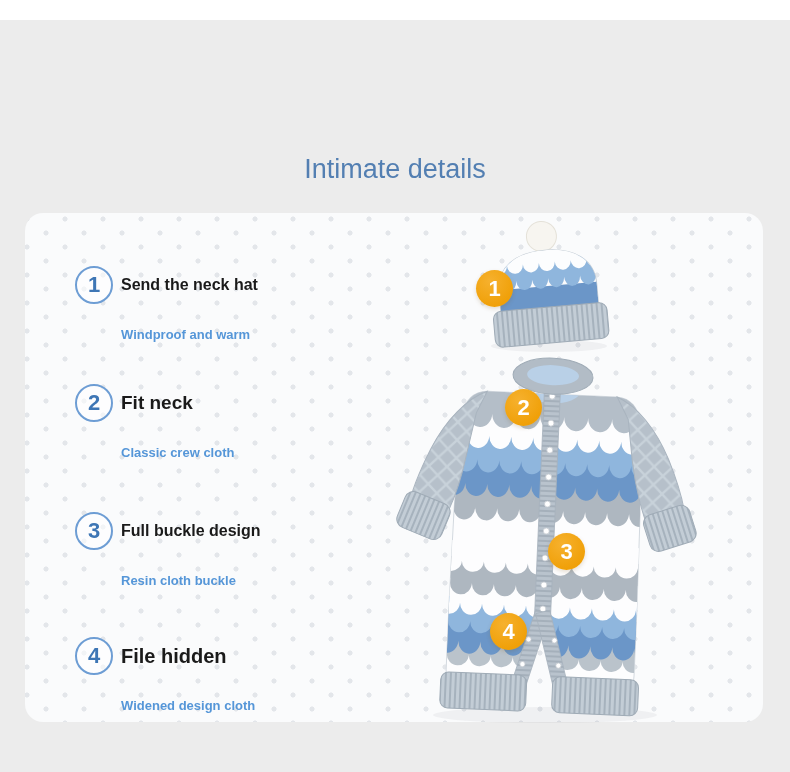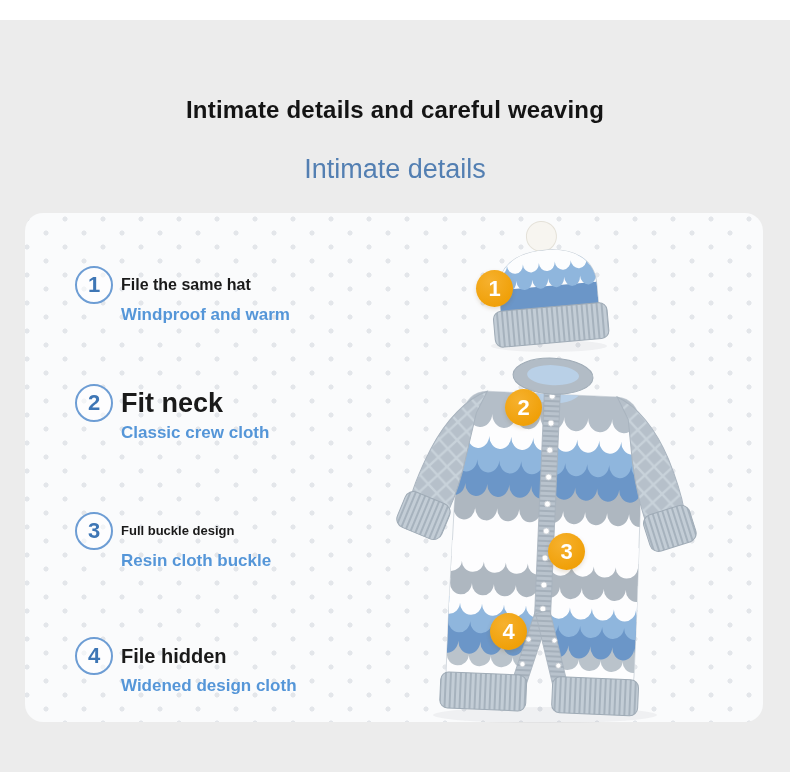--- a/index.html
+++ b/index.html
@@ -28,52 +28,51 @@
   }
   .feature{position:absolute;left:50px;display:flex;align-items:flex-start;}
   .feature.f1{top:53px;} .feature.f2{top:171px;} .feature.f3{top:299px;} .feature.f4{top:424px;}
   .fnum{
     width:38px;height:38px;box-sizing:border-box;border:2px solid #6d9dd4;border-radius:50%;
     background:rgba(255,255,255,.55);color:#3e76b5;font-size:22px;font-weight:bold;
     display:flex;align-items:center;justify-content:center;flex:0 0 auto;
   }
   .ftexts{margin-left:8px;}
   .ftitle{color:#1a1a1a;font-weight:bold;line-height:38px;white-space:nowrap;}
-  .f1 .ftitle{font-size:16px;} .f2 .ftitle{font-size:27px;}
-  .f3 .ftitle{font-size:13px;} .f4 .ftitle{font-size:20px;}
-  .fdesc{margin-top:0;font-size:17px;font-weight:bold;color:#5596d8;line-height:22px;white-space:nowrap;}
+  .f1 .ftitle{font-size:16px;} .f2 .ftitle{font-size:19px;}
+  .f3 .ftitle{font-size:16px;} .f4 .ftitle{font-size:20px;}
+  .fdesc{margin-top:20px;font-size:13px;font-weight:bold;color:#5596d8;line-height:22px;white-space:nowrap;}
   .product{position:absolute;left:380px;top:210px;width:340px;height:515px;z-index:2;}
   .product svg{display:block;width:100%;height:100%;}
   .badge{
     position:absolute;width:37px;height:37px;border-radius:50%;
     background:radial-gradient(circle at 38% 30%,#f6b12e,#f0a008 72%);
     color:#ffffff;font-size:22px;font-weight:bold;
     display:flex;align-items:center;justify-content:center;
     box-shadow:0 2px 4px rgba(120,80,0,.18);z-index:3;
   }
   .badge.b1{left:476px;top:270px;}
   .badge.b2{left:505px;top:389px;}
   .badge.b3{left:548px;top:533px;}
   .badge.b4{left:490px;top:613px;}
 </style>
 </head>
 <body>
 
 <div class="page">
   <div class="top-strip"></div>
 
-  <div class="main-title">Intimate details and careful weaving</div>
   <div class="sub-title">Intimate details</div>
 
   <div class="panel">
 
     <div class="feature f1">
       <div class="fnum">1</div>
       <div class="ftexts">
-        <div class="ftitle">File the same hat</div>
+        <div class="ftitle">Send the neck hat</div>
         <div class="fdesc">Windproof and warm</div>
       </div>
     </div>
 
     <div class="feature f2">
       <div class="fnum">2</div>
       <div class="ftexts">
         <div class="ftitle">Fit neck</div>
         <div class="fdesc">Classic crew cloth</div>
       </div>

